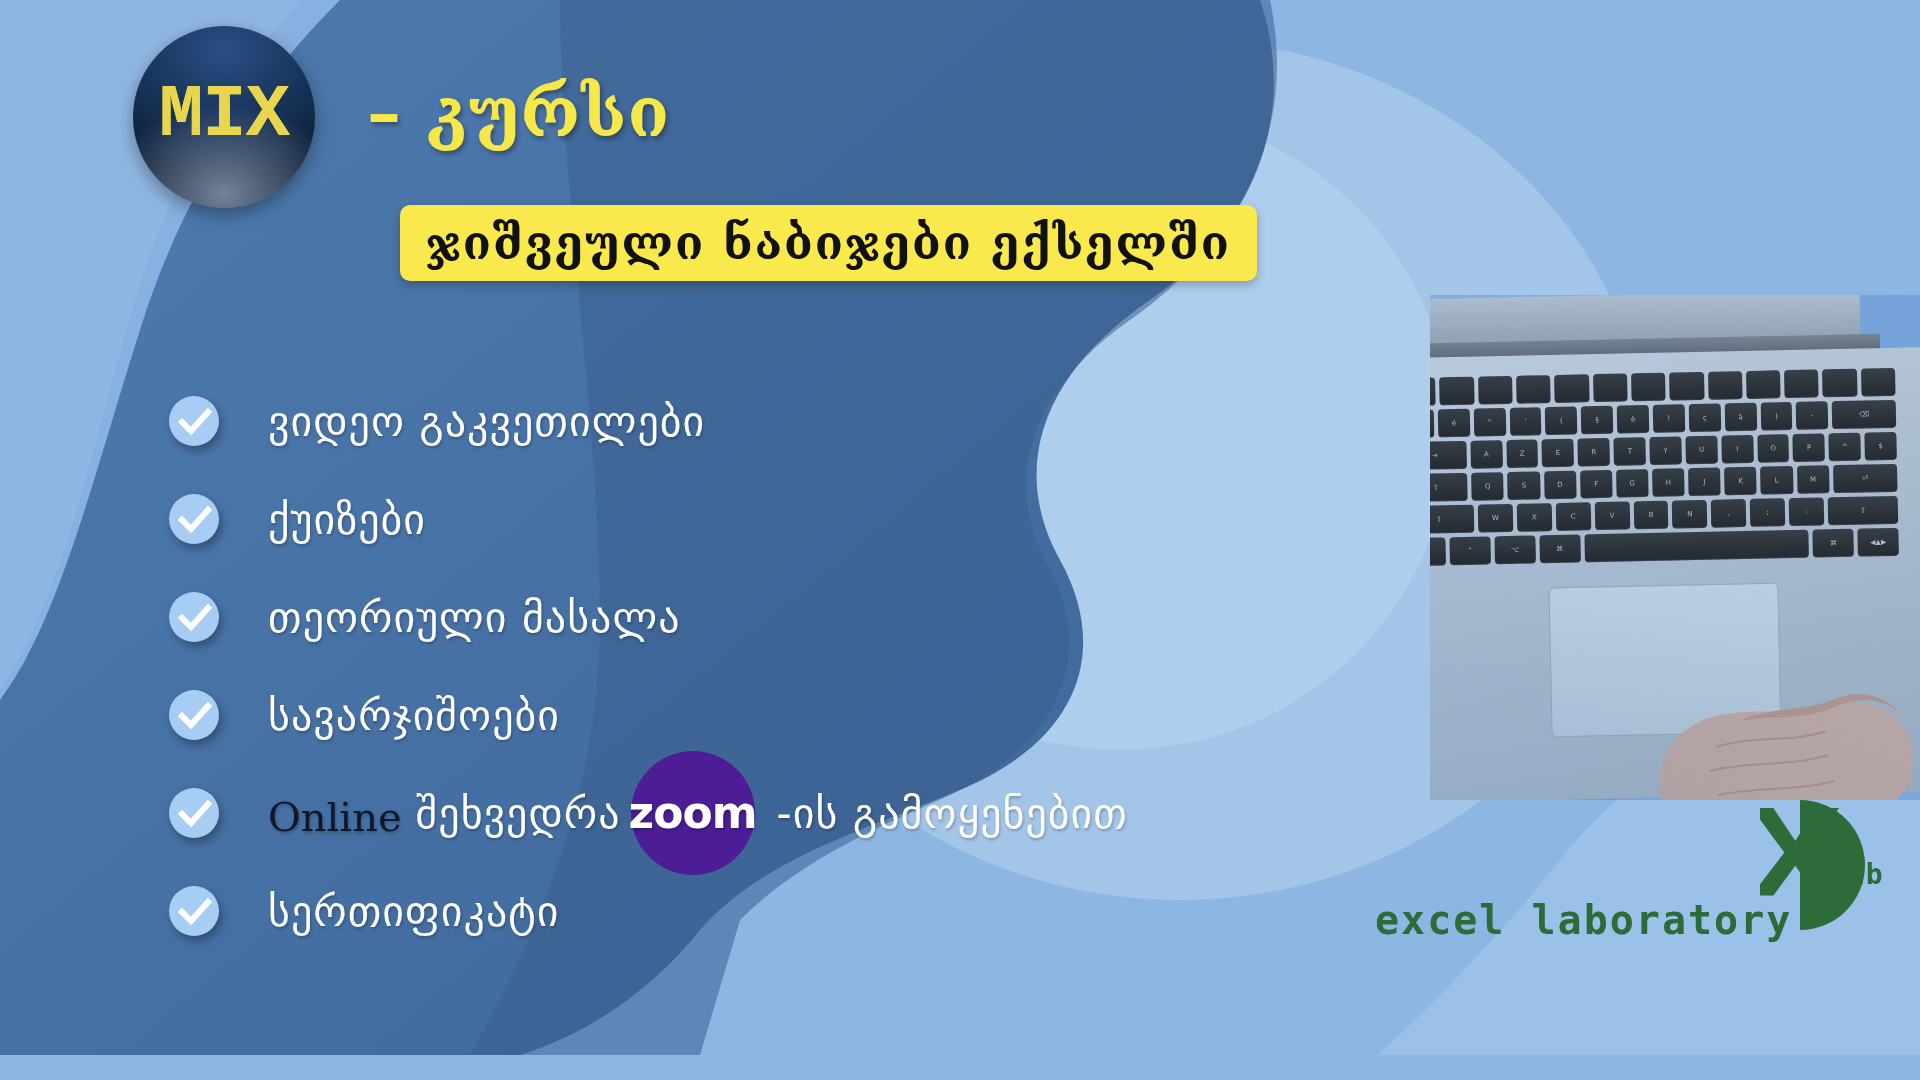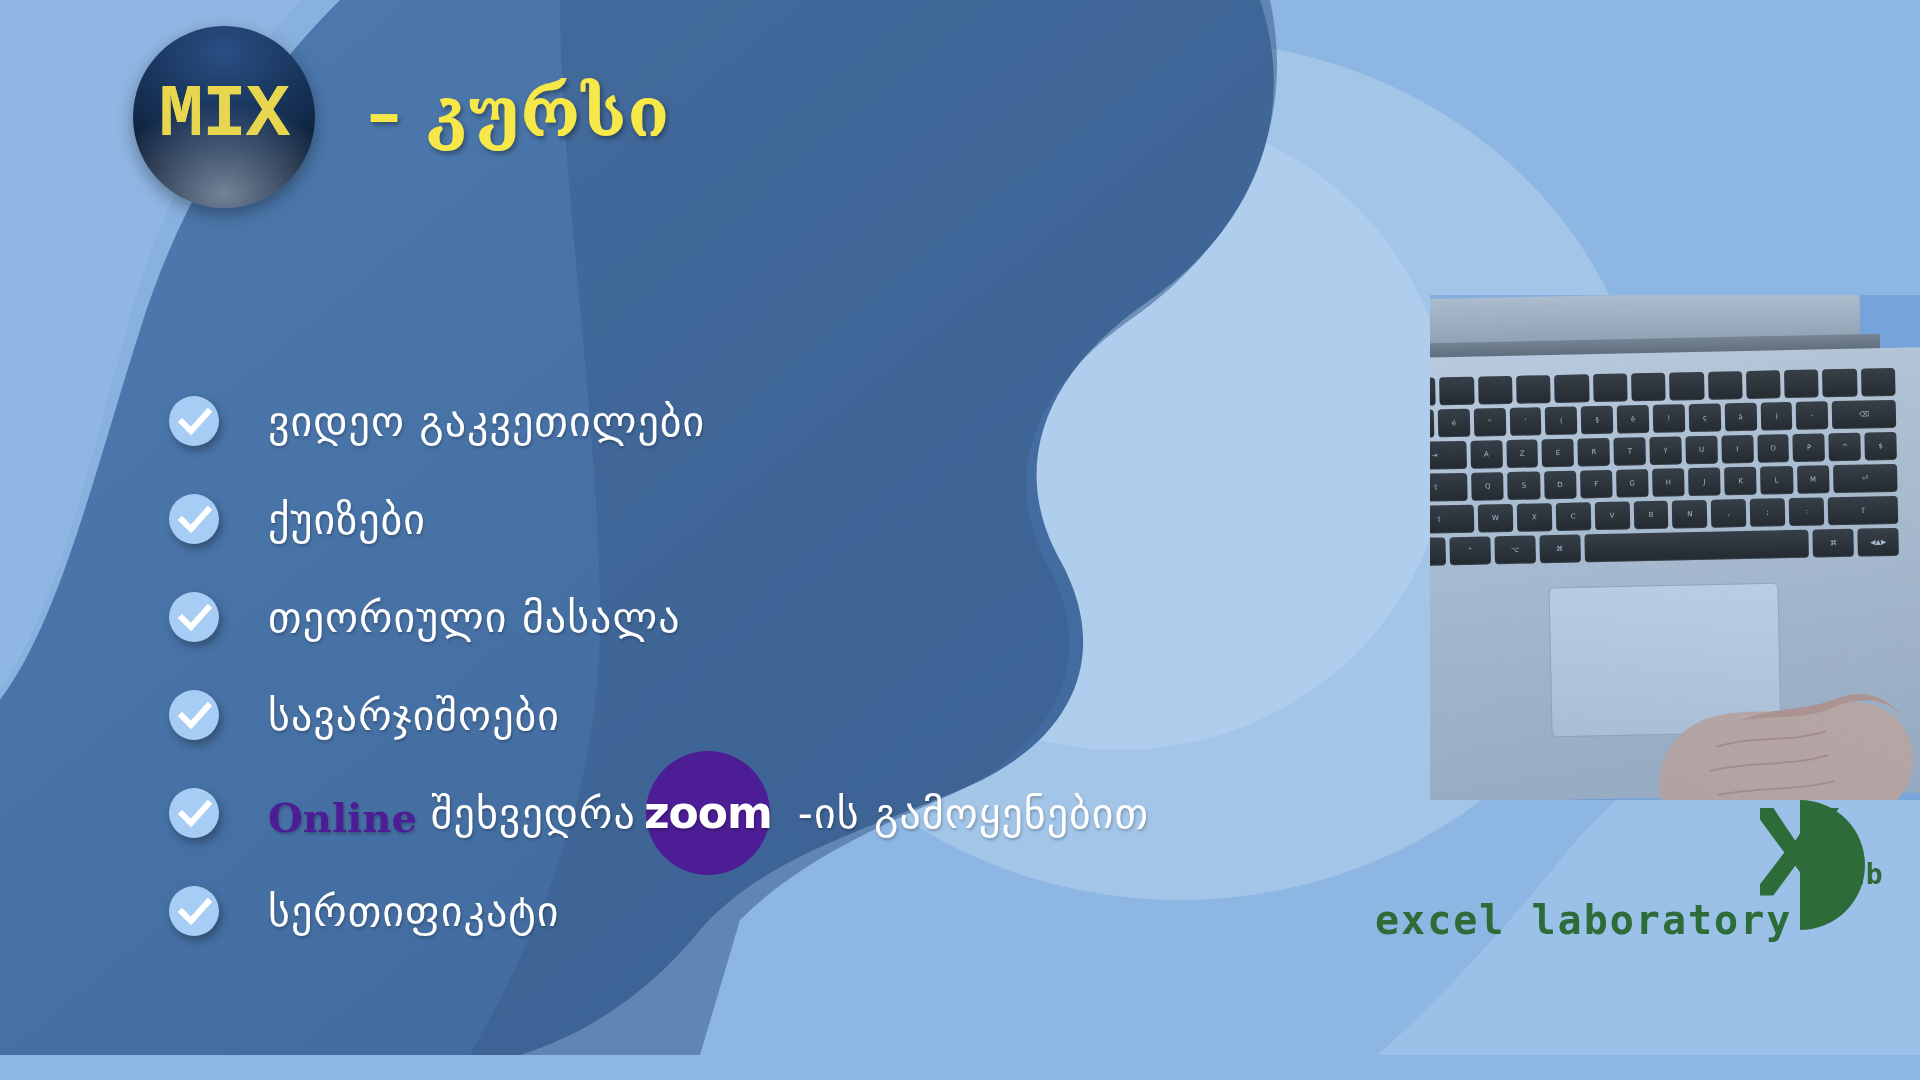--- a/index.html
+++ b/index.html
@@ -155,22 +155,22 @@
     font-family:"DejaVu Sans", sans-serif;
     font-size:42px;
     color:#ffffff;
     letter-spacing:1px;
     white-space:nowrap;
     text-shadow:1px 2px 3px rgba(0,0,0,.25);
     display:flex; align-items:center;
   }
   .online-word{
     font-family:"DejaVu Serif", serif;
-    font-weight:bold;
-    color:#4c1d95;
+    font-weight:normal;
+    color:#0f172a;
     margin-right:14px;
     font-size:40px;
     letter-spacing:0px;
     margin-top:8px;
   }
   .zoom-chip{
     display:inline-flex; align-items:center; justify-content:center;
     width:124px; height:124px; border-radius:50%;
     background:#4c1d95;
     margin:0 10px;
@@ -178,21 +178,21 @@
     position:relative; top:0;
   }
   .zoom-word{
     font-family:"DejaVu Sans", sans-serif;
     font-weight:bold;
     font-size:44px;
     color:#ffffff;
     letter-spacing:-1px;
     line-height:1;
   }
-  .after-zoom{ margin-left:18px; }
+  .after-zoom{ margin-left:12px; }
 
   
   .brand{
     position:absolute; left:1375px; top:900px;
     display:flex; align-items:flex-end;
   }
   .brand-text{
     font-family:"DejaVu Sans Mono", monospace;
     font-weight:bold;
     font-size:40px;
@@ -376,20 +376,23 @@
     </div>
     <div class="photo-tint"></div>
   </div>
 
   <div class="logo-badge">
     <span class="logo-mix">MIX</span>
   </div>
 
   <div class="headline">– კურსი</div>
 
+  <div class="banner">
+    <span class="banner-text">ჯიშვეული ნაბიჯები ექსელში</span>
+  </div>
 
   <div class="features">
 
     <div class="feature">
       <span class="check">
         <svg width="52" height="52" viewBox="0 0 52 52">
           <circle cx="26" cy="26" r="25" fill="#a8cdf5"></circle>
           <path d="M14 27 L23 36 L40 17" stroke="#ffffff" stroke-width="6" fill="none" stroke-linecap="square"></path>
         </svg>
       </span>

